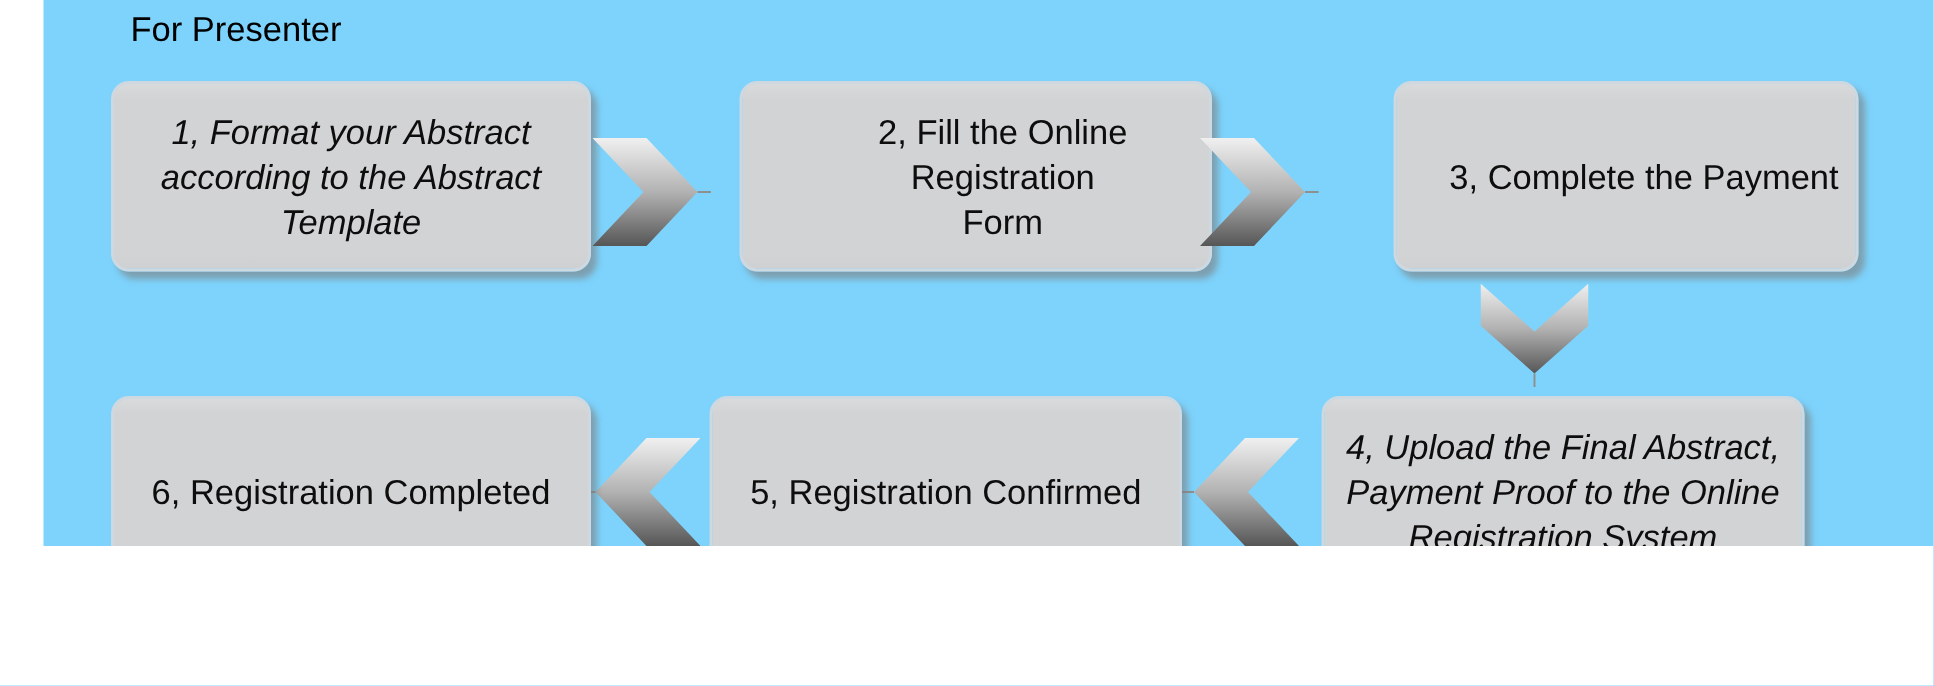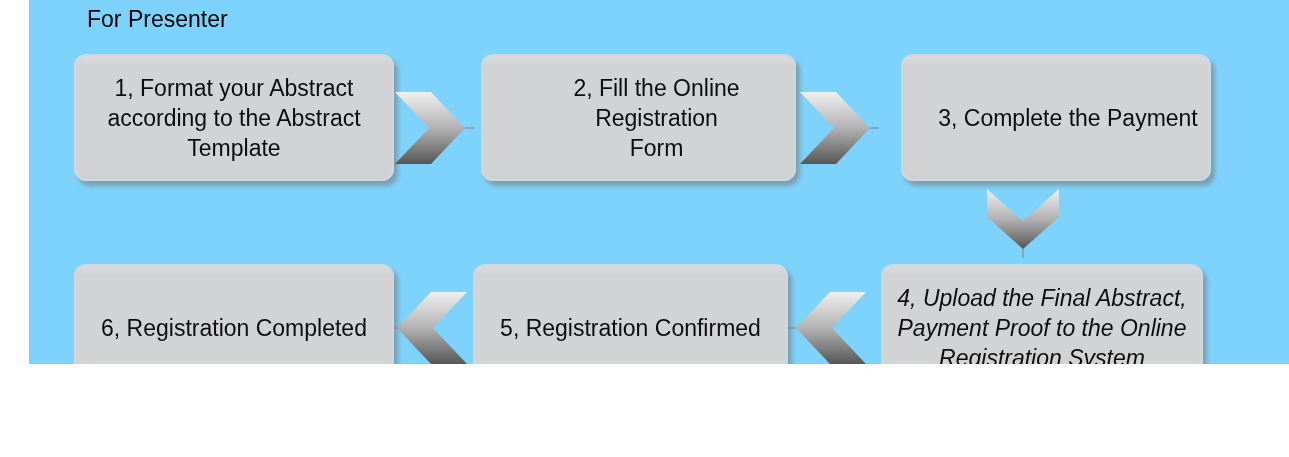--- a/index.html
+++ b/index.html
@@ -25,23 +25,23 @@
     border:2px solid #cdd8e0;
     border-radius:12px;
     box-shadow:4px 5px 4px rgba(125,125,125,0.6);
     display:flex; align-items:center; justify-content:center;
     text-align:center;
     font-size:23px; line-height:30px;
     color:#0d0d0d;
     white-space:pre-line;
     padding:0 2px;
   }
-  .b1 { left:45px;  top:54px;  width:320px; height:127px; }
-  .b2 { left:452px; top:54px;  width:315px; height:127px;padding-left:38px; }
-  .b3 { left:872px; top:54px;  width:310px; height:127px;padding-left:26px; }
+  .b1 { left:45px;  top:54px;  width:320px; height:127px;font-style:italic; }
+  .b2 { left:464px; top:54px;  width:315px; height:127px;padding-left:38px; }
+  .b3 { left:900px; top:54px;  width:310px; height:127px;padding-left:26px; }
   .b4 { left:852px; top:264px; width:322px; height:127px;font-style:italic; }
   .b5 { left:444px; top:264px; width:315px; height:127px;text-align:right; }
   .b6 { left:45px;  top:264px; width:320px; height:127px; }
   .arrow { position:absolute; }
   .a-r1 { left:366px; top:92px;  }
   .a-r2 { left:771px; top:92px;  }
   .a-d  { left:958px; top:189px; }
   .a-l1 { left:757px; top:292px; }
   .a-l2 { left:358px; top:292px; }
 </style>

